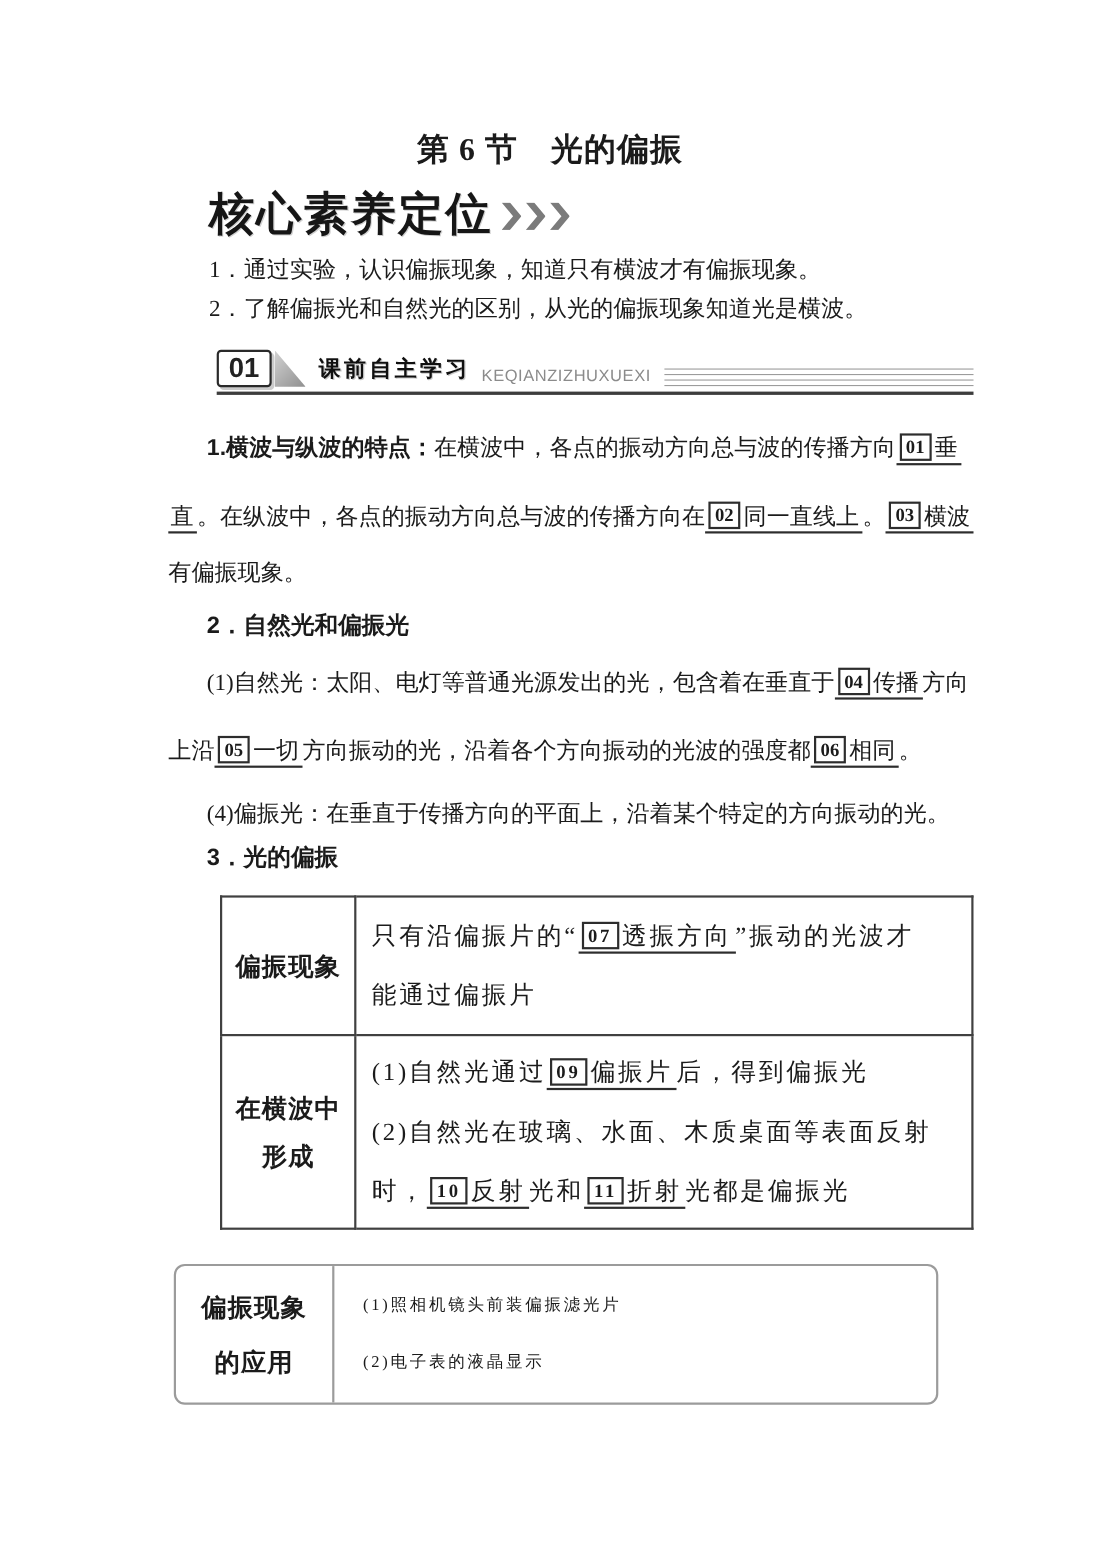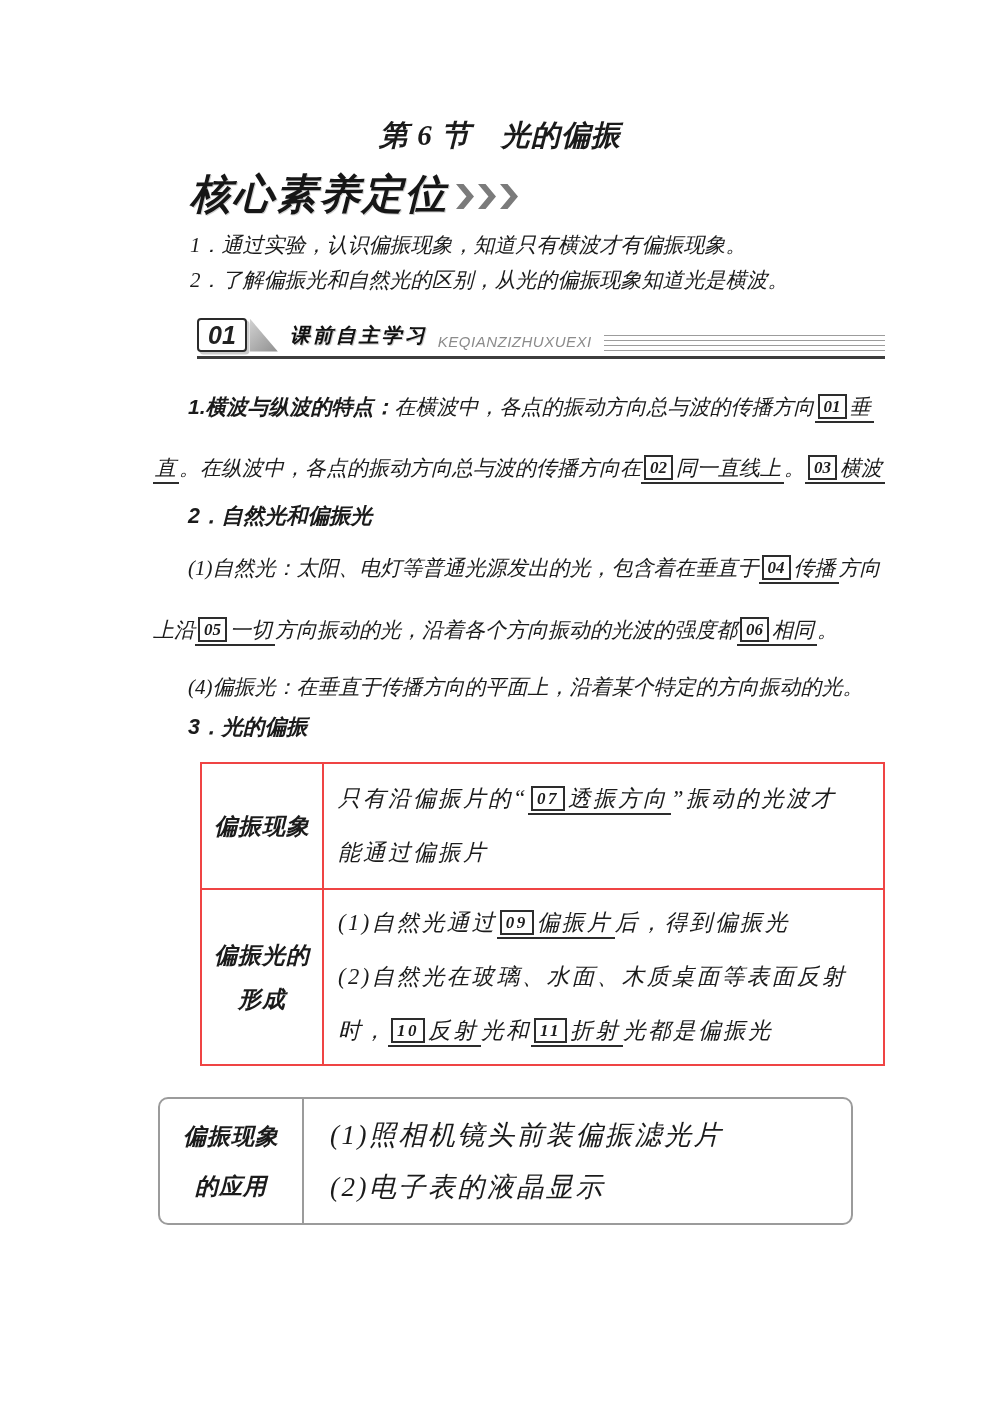--- a/index.html
+++ b/index.html
@@ -1,18 +1,18 @@
 <!DOCTYPE html>
 <html><head>
 <meta charset="utf-8">
 <style>
   html,body { margin:0; padding:0; background:#ffffff; }
   .page {
     position:relative; width:1000px; height:1414px; background:#fff;
-    font-family:"Liberation Serif", serif; color:#1b1b1b; overflow:hidden;font-style:italic;
+    font-family:"Liberation Serif", serif; color:#1b1b1b; overflow:hidden;
   }
   
   .doc-title {
     padding-top:116px; text-align:center;
     font-size:29px; font-weight:700; letter-spacing:1px;
   }
   
   .core-head { margin:16px 0 0 190px; display:flex; align-items:flex-end; }
   .core-title {
     font-family:"Liberation Sans", sans-serif; font-weight:800;
@@ -60,39 +60,39 @@
   .l-p4  { margin-top:23px; margin-left:35px; }
   .h-sub3 { margin-top:7px; }
   .heiti { font-family:"Liberation Sans", sans-serif; font-weight:700; }
   
   .blank { border-bottom:2px solid #2d2d2d; padding:0 3px 2px 2px; white-space:nowrap;text-align:right; }
   .numbox { display:inline-block; border:2px solid #2d2d2d; background:#fff;
     font-weight:700; font-size:17px; line-height:21px; padding:0 4px;
     margin:0 3px 0 1px; vertical-align:2px; }
   
   .t1 { margin:19px 0 0 200px; width:685px; border-collapse:collapse; }
-  .t1 td { border:2px solid #ef4444; vertical-align:middle; }
+  .t1 td { border:2px solid #404040; vertical-align:middle; }
   .t1 .th { width:118px; text-align:center;
     font-family:"Liberation Sans", sans-serif; font-weight:700;
     font-size:23px; line-height:44px; letter-spacing:1px; }
   .t1 .tc { padding:6px 6px 6px 14px; font-size:22.5px; letter-spacing:2.5px; }
   .t1 .tc .rline { line-height:54px; white-space:nowrap; }
   .t1 .row1 td { height:112px; }
   .t1 .row2 td { height:62px; }
   .t1 .row3 td { height:162px; }
   .t1 .center { text-align:center; padding-left:6px; }
   
   .t2 { margin:31px 0 0 158px; width:695px; box-sizing:border-box;
     border:2px solid #9b9b9b; border-radius:10px; display:flex; min-height:125px; }
   .t2-head { width:142px; border-right:2px solid #9b9b9b; display:flex;
     flex-direction:column; justify-content:center; align-items:center;
     font-family:"Liberation Sans", sans-serif; font-weight:700;
     font-size:23px; line-height:50px; letter-spacing:1px; padding:6px 0; }
   .t2-body { flex:1; display:flex; flex-direction:column; justify-content:flex-end;
-    padding:10px 20px 10px 26px; font-size:27px; letter-spacing:2.5px; }
+    padding:10px 20px 10px 26px; font-size:15px; letter-spacing:2.5px; }
   .t2-body .rline { line-height:52px; white-space:nowrap; }
 </style>
 </head>
 <body>
 
 <div class="page">
 
   <div class="doc-title">第 6 节　光的偏振</div>
 
   <div class="core-head">
@@ -118,41 +118,42 @@
       <div></div>
         <div></div>
         <div></div>
         <div></div>
     </span>
   </div>
 
   <div class="study">
     <div class="rl l-s1a"><span class="heiti">1.横波与纵波的特点：</span>在横波中，各点的振动方向总与波的传播方向<span class="blank"><span class="numbox">01</span>垂</span></div>
     <div class="rl l-s1b"><span class="blank">直</span>。在纵波中，各点的振动方向总与波的传播方向在<span class="blank"><span class="numbox">02</span>同一直线上</span>。<span class="blank"><span class="numbox">03</span>横波</span></div>
+    <div class="rl l-s1c">有偏振现象。</div>
     <div class="h-sub">2．自然光和偏振光</div>
     <div class="rl l-p31">(1)自然光：太阳、电灯等普通光源发出的光，包含着在垂直于<span class="blank"><span class="numbox">04</span>传播</span>方向</div>
     <div class="rl l-p32">上沿<span class="blank"><span class="numbox">05</span>一切</span>方向振动的光，沿着各个方向振动的光波的强度都<span class="blank"><span class="numbox">06</span>相同</span>。</div>
     <div class="rl l-p4">(4)偏振光：在垂直于传播方向的平面上，沿着某个特定的方向振动的光。</div>
     <div class="h-sub h-sub3">3．光的偏振</div>
   </div>
 
   <table class="t1">
     <tbody>
         <tr class="row1">
       <td class="th">
             <div class="rline">偏振现象</div>
           </td>
       <td class="tc">
             <div class="rline">只有沿偏振片的“<span class="blank"><span class="numbox">07</span>透振方向</span>”振动的光波才</div>
             <div class="rline">能通过偏振片</div>
           </td>
     </tr>
     <tr class="row3">
       <td class="th">
-            <div class="rline">偏振光的</div>
+            <div class="rline">在横波中</div>
             <div class="rline">形成</div>
           </td>
       <td class="tc">
             <div class="rline">(1)自然光通过<span class="blank"><span class="numbox">09</span>偏振片</span>后，得到偏振光</div>
             <div class="rline">(2)自然光在玻璃、水面、木质桌面等表面反射</div>
             <div class="rline">时，<span class="blank"><span class="numbox">10</span>反射</span>光和<span class="blank"><span class="numbox">11</span>折射</span>光都是偏振光</div>
           </td>
     </tr>
   </tbody>
     </table>

